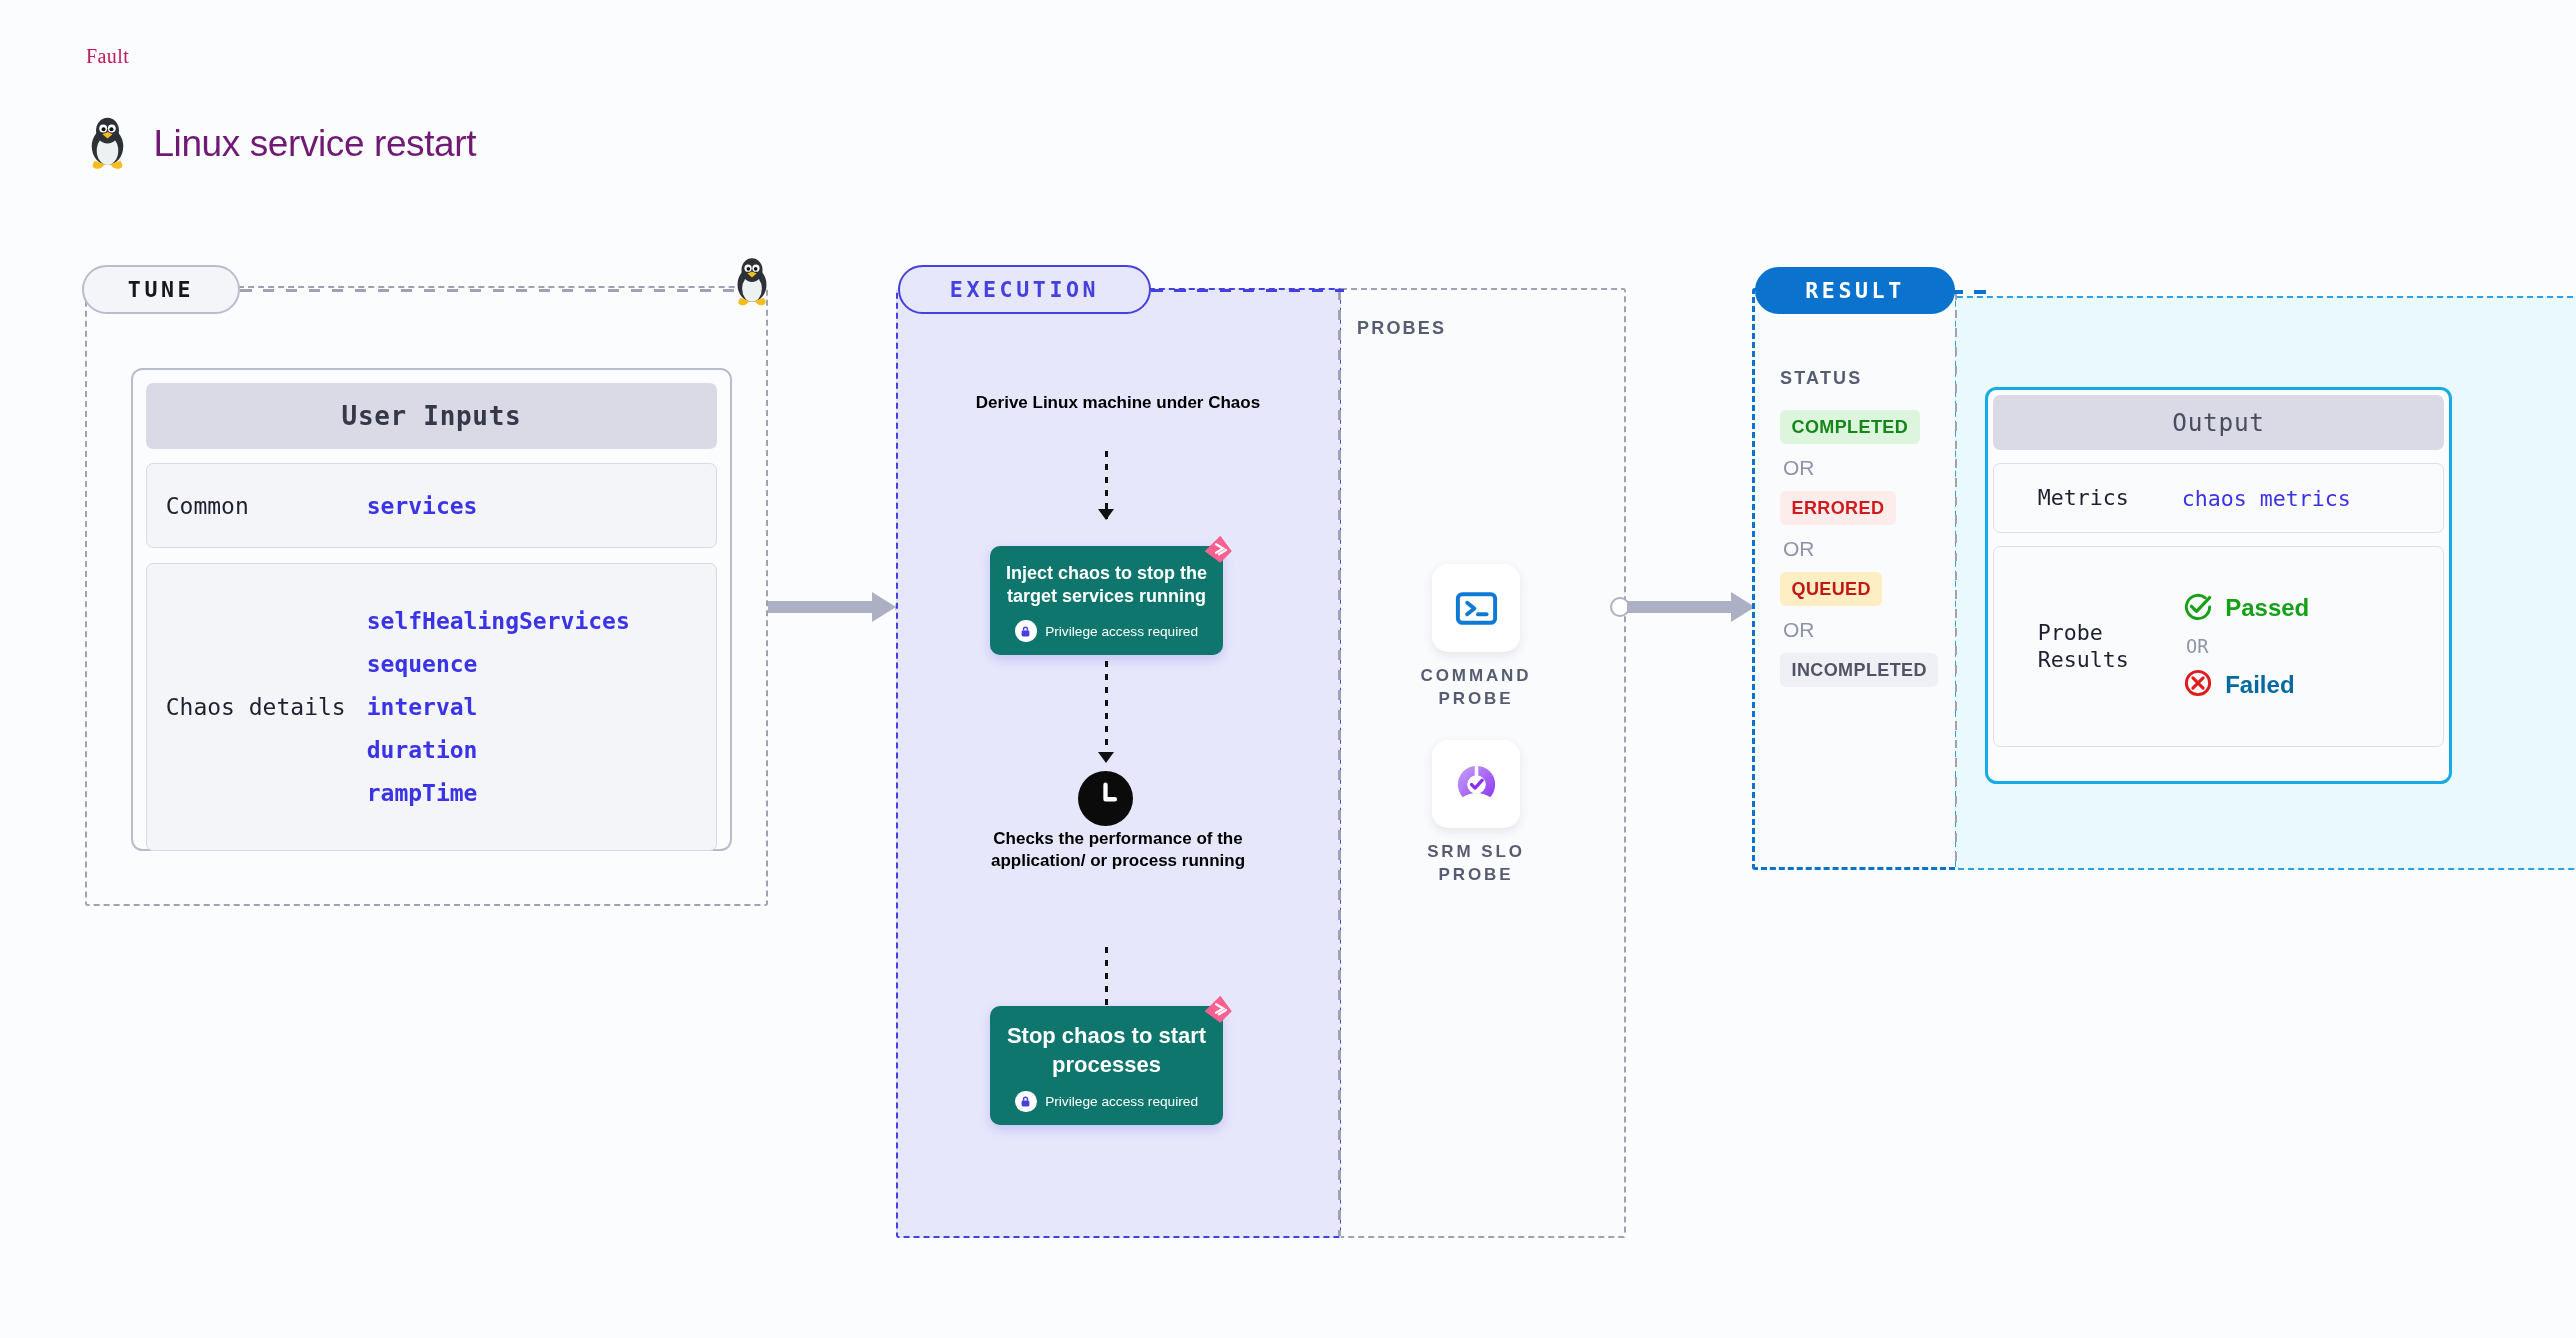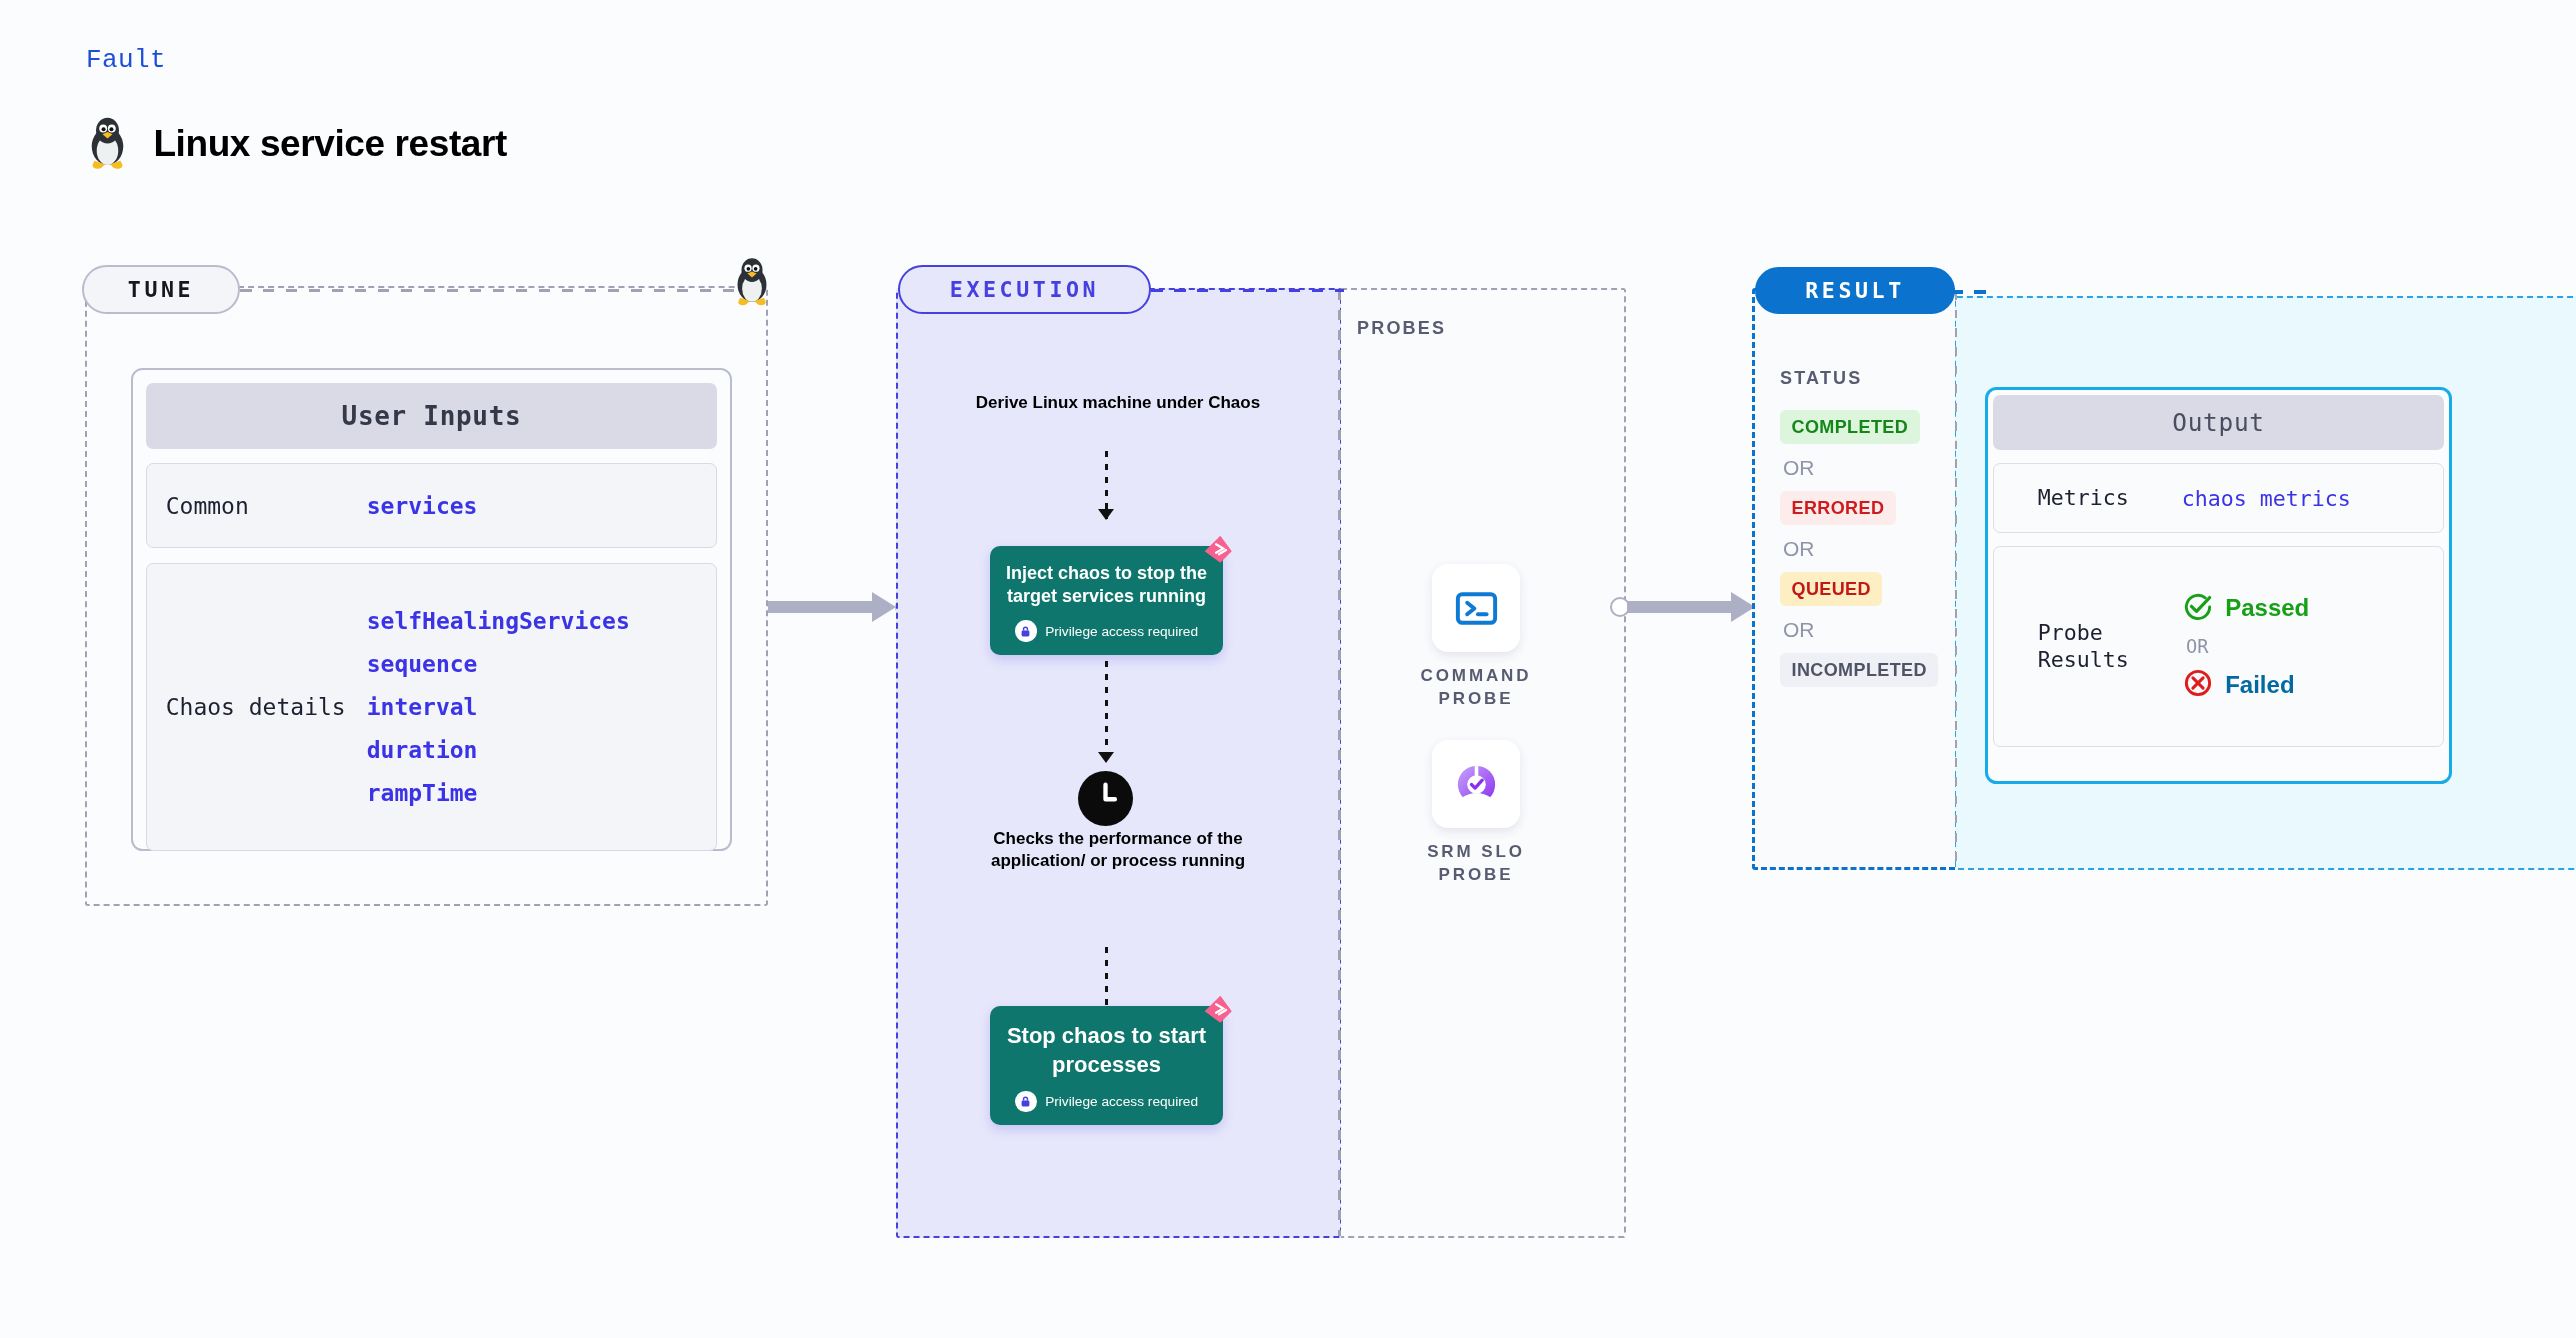--- a/index.html
+++ b/index.html
@@ -7,25 +7,25 @@
     width: 2576px; height: 1338px;
     background: #fbfcfd;
     font-family: "Liberation Sans", sans-serif;
     overflow: hidden;
   }
   .stage { position: relative; width: 2576px; height: 1338px; }
 
   
   .fault-label {
     position: absolute; left: 86px; top: 45px;
-    font-family: Liberation Mono, monospace;
-    font-size: 26px; color: #1d4ed8; letter-spacing: 0.4px;
+    font-family: Liberation Serif, serif;
+    font-size: 20px; color: #be185d; letter-spacing: 0.4px;
   }
   .title-row { position: absolute; left: 86px; top: 116px; display: flex; align-items: center; gap: 24.4px; }
-  .title-text { font-size: 37px; font-weight: 700; color: #000000; letter-spacing: -0.4px; }
+  .title-text { font-size: 37px; font-weight: 400; color: #701a75; letter-spacing: -0.4px; }
 
   
   .tux { display: block; }
 
   
   .pill {
     position: absolute; display: flex; align-items: center; justify-content: center;
     border-radius: 718px; font-family: "DejaVu Sans Mono", monospace;
     font-weight: 700; letter-spacing: 3.6px; z-index: 6;
   }

